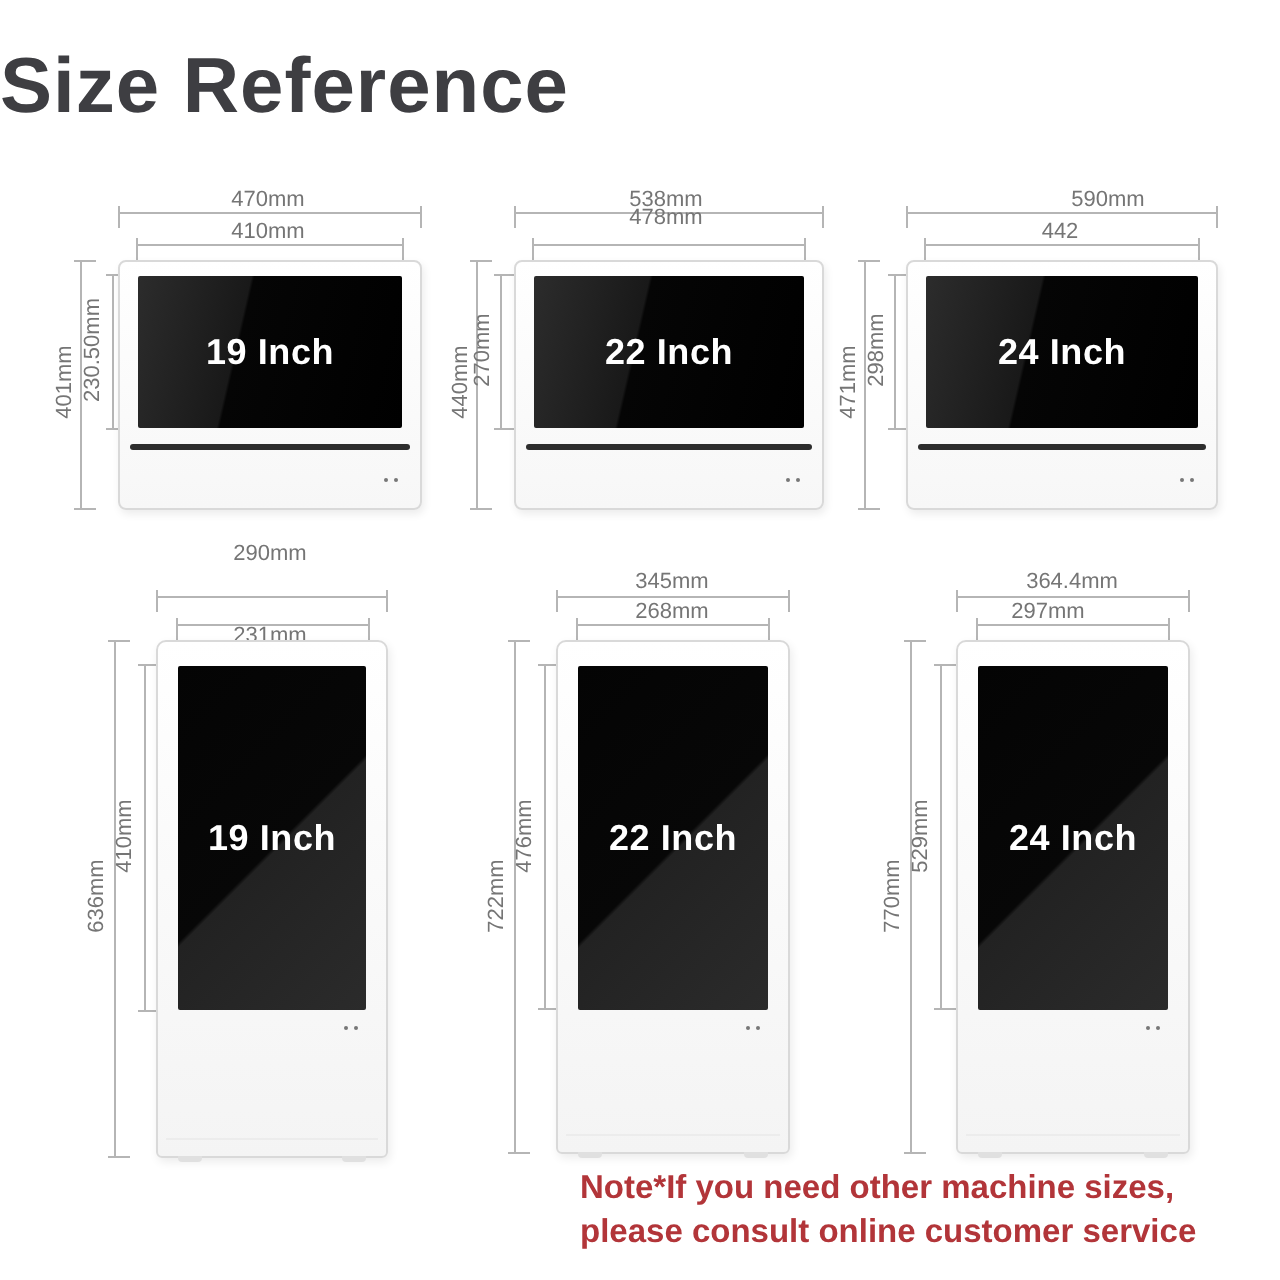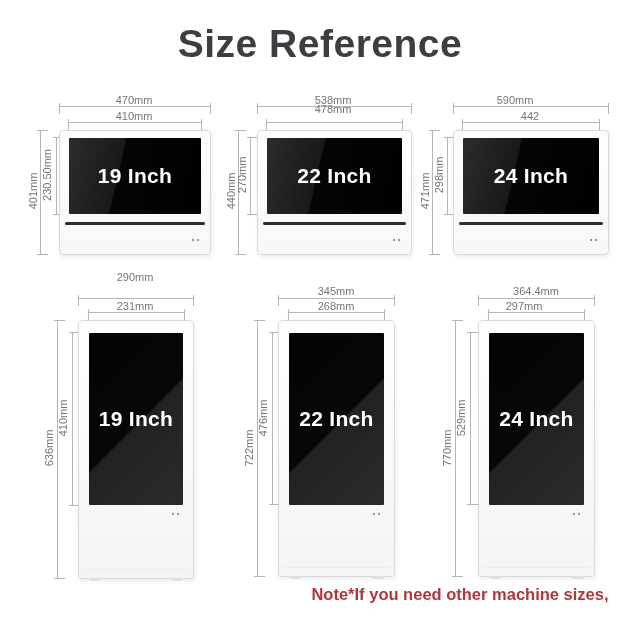--- a/index.html
+++ b/index.html
@@ -3,21 +3,21 @@
 <meta charset="utf-8">
 <style>
   html,body { margin:0; padding:0; background:#ffffff; }
   #stage {
     position:relative; width:640px; height:640px; overflow:hidden;
     background:#ffffff; font-family:"Liberation Sans", sans-serif;
   }
   
   .page-title {
     position:absolute; left:0; top:22px; width:100%;
-    text-align:center; font-size:39px; font-weight:700;
+    font-size:39px; font-weight:700;
     color:#3e3e42; letter-spacing:.5px;
   }
   
   .hlabel {
     position:absolute; transform:translate(-50%,0);
     font-size:11px; color:#757575; white-space:nowrap; line-height:1;
   }
   .hline {
     position:absolute; height:11px;
     border-left:1px solid #b5b5b5; border-right:1px solid #b5b5b5;
@@ -69,27 +69,27 @@
   .kiosk .seam {
     position:absolute; left:4px; right:4px; bottom:8px;
     border-top:1px solid #ececec;
   }
   .foot {
     position:absolute; bottom:-3px; width:12px; height:3px;
     background:#e0e0e0; border-radius:0 0 2px 2px;
   }
   .foot.l { left:10px; } .foot.r { right:10px; }
   
-  .screen-label { color:#ffffff; font-size:21px; font-weight:700; letter-spacing:.3px; }
+  .screen-label { color:#ffffff; font-size:18px; font-weight:700; letter-spacing:.3px; }
   .dots { display:flex; gap:3px; }
   .dots i { width:2px; height:2px; border-radius:50%; background:#777; }
   
   .note {
     position:absolute; left:290px; top:584px; width:340px;
-    text-align:center; font-size:16.5px; font-weight:600;
+    font-size:16.5px; font-weight:600;
     color:#b23539; line-height:1.32;
   }
 </style>
 </head>
 <body>
 
 <div id="stage">
 
   <div class="page-title">Size Reference</div>
 
@@ -126,21 +126,21 @@
     <div class="screen">
       <span class="screen-label">22 Inch</span>
     </div>
     <div class="stripe"></div>
     <div class="dots">
         <i></i>
         <i></i>
       </div>
   </div>
 
-  <div class="hlabel" style="left:515px;top:95px">590mm</div>
+  <div class="hlabel" style="left:554px;top:95px">590mm</div>
   <div class="hline" style="left:453px;top:103px;width:154px"></div>
   <div class="hlabel" style="left:530px;top:111px">442</div>
   <div class="hline" style="left:462px;top:119px;width:136px"></div>
   <div class="vlabel" style="left:425px;top:191px">471mm</div>
   <div class="vline" style="left:429px;top:130px;height:123px"></div>
   <div class="vlabel" style="left:439px;top:175px">298mm</div>
   <div class="vline" style="left:444px;top:137px;height:76px"></div>
 
   <div class="monitor" style="left:453px;top:130px;width:154px;height:123px">
     <div class="screen">
@@ -148,21 +148,21 @@
     </div>
     <div class="stripe"></div>
     <div class="dots">
         <i></i>
         <i></i>
       </div>
   </div>
 
   <div class="hlabel" style="left:135px;top:272px">290mm</div>
   <div class="hline" style="left:78px;top:295px;width:114px"></div>
-  <div class="hlabel" style="left:135px;top:301px">231mm</div>
+  <div class="hlabel" style="left:135px;top:313px">231mm</div>
   <div class="hline" style="left:88px;top:309px;width:95px"></div>
   <div class="vlabel" style="left:49px;top:448px">636mm</div>
   <div class="vline" style="left:54px;top:320px;height:257px"></div>
   <div class="vlabel" style="left:63px;top:418px">410mm</div>
   <div class="vline" style="left:69px;top:332px;height:172px"></div>
 
   <div class="kiosk" style="left:78px;top:320px;width:114px;height:257px">
     <div class="screen">
       <span class="screen-label">19 Inch</span>
     </div>
@@ -214,15 +214,16 @@
         <i></i>
         <i></i>
       </div>
     <div class="seam"></div>
     <div class="foot l"></div>
     <div class="foot r"></div>
   </div>
 
   <div class="note">
     <div>Note*If you need other machine sizes,</div>
+    <div>please consult online customer service</div>
   </div>
 
 </div>
 
 </body></html>

